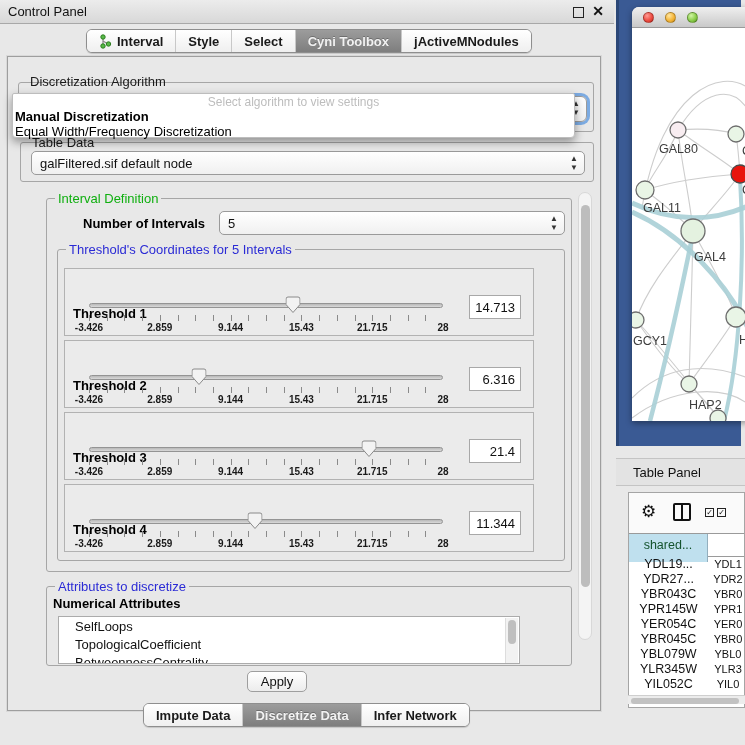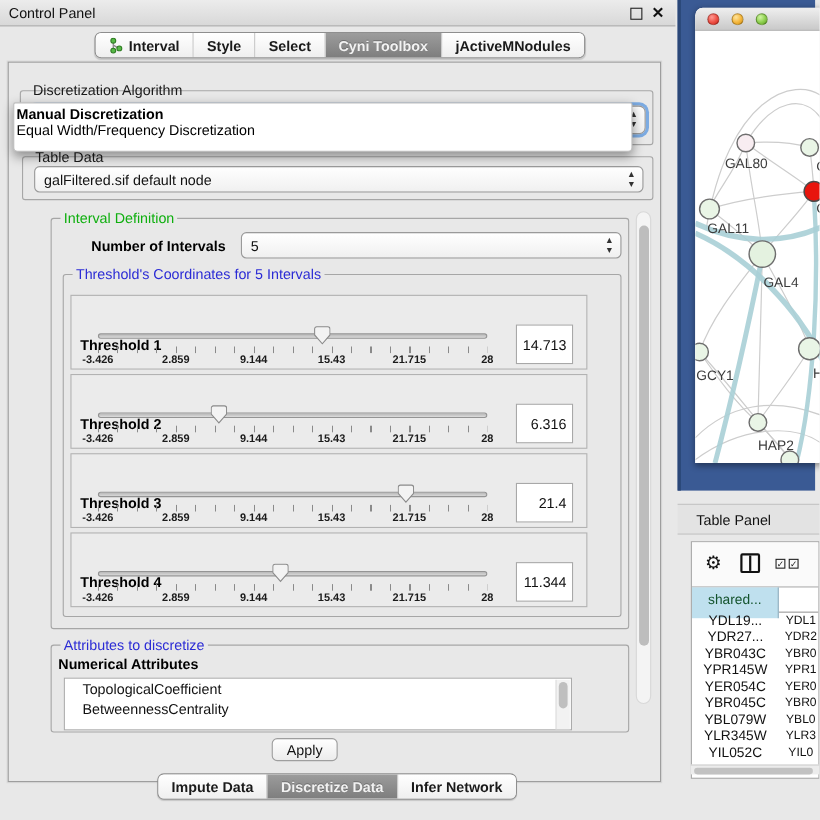--- a/index.html
+++ b/index.html
@@ -49,21 +49,21 @@
   .thr-panel { position:absolute; left:64px; width:470px; height:68px; border:1px solid #B2B2B2; background:#EBEBEB; }
   .thr-label { position:absolute; left:8px; top:5px; font-size:13px; font-weight:bold; color:#000;margin-top:32px; }
   .slider { position:absolute; left:24px; top:28px; width:354px; height:38px; }
   .track { position:absolute; left:0; top:6px; width:100%; height:5px; border:1px solid #949494; border-radius:4px;
     background:linear-gradient(#B8B8B8,#D9D9D9); }
   .handle { position:absolute; top:-1px; width:15px; height:18px; transform:translateX(-50%); }
   .ticks { position:absolute; left:0; top:18px; width:100%; height:6px;
     background:repeating-linear-gradient(to right,#8A8A8A 0,#8A8A8A 1px,transparent 1px,transparent 5%); }
   .tick-labels { position:absolute; left:0; top:25px; width:100%; height:12px; }
   .tick-labels span { position:absolute; transform:translateX(-50%); font-size:10px; font-weight:bold; color:#1A1A1A; white-space:nowrap; }
-  .thr-value { position:absolute; right:12px; top:26px; width:52px; height:36px; background:#FFFFFF;
+  .thr-value { position:absolute; right:12px; top:26px; width:52px; height:24px; background:#FFFFFF;
     border:1px solid #A8A8A8; font-size:13px; color:#111; display:flex; align-items:center; justify-content:flex-end; padding-right:5px; }
 
   
   #attr-list { position:absolute; left:58px; top:616px; width:462px; height:48px; background:#FFFFFF;
     border:1px solid #ABABAB; overflow:hidden; }
   .attr-item { font-size:13px; color:#111; padding:2px 0 2px 16px; height:18px; }
   #attr-scroll { position:absolute; right:1px; top:1px; width:13px; height:46px; background:#F2F2F2; border-left:1px solid #DDD; }
   #attr-scroll .thumb { position:absolute; left:2px; top:2px; width:8px; height:24px; background:#BFBFBF; border-radius:4px; }
 
   
@@ -143,20 +143,21 @@
 <div class="abs" id="content-panel"></div>
 
 <div class="group" style="left:18px; top:82px; width:576px; height:50px;">
   <span class="gtitle plain" style="top:-9px;">Discretization Algorithm</span>
   <div class="combo" style="left:8px; top:13px; width:560px; height:26px; box-shadow:0 0 0 3px rgba(105,160,225,.85); border-radius:6px;">
     <div class="stepper">▲<br>▼</div>
   </div>
 </div>
 
 <div class="abs" id="algo-popup">
+  <div class="hint">Select algorithm to view settings</div>
   <div class="opt bold">Manual Discretization</div>
   <div class="opt">Equal Width/Frequency Discretization</div>
 </div>
 
 <div class="group" style="left:20px; top:142px; width:574px; height:40px;">
   <span class="gtitle plain" style="top:-8px; background:transparent;">Table Data</span>
   <div class="combo" style="left:10px; top:8px; width:554px; height:24px;">
     <span>galFiltered.sif default node</span>
     <div class="stepper">▲<br>▼</div>
   </div>
@@ -263,20 +264,21 @@
   </div>
   <div class="thr-value">11.344</div>
 </div>
 
 <div class="group" style="left:46px; top:586px; width:526px; height:80px;">
   <span class="gtitle blue">Attributes to discretize</span>
   <div style="position:absolute; left:6px; top:9px; font-size:13px; font-weight:bold; color:#000;text-align:right;">Numerical Attributes</div>
 </div>
 <div class="abs" id="attr-list">
   <div class="list-inner">
+      <div class="attr-item">SelfLoops</div>
       <div class="attr-item">TopologicalCoefficient</div>
       <div class="attr-item">BetweennessCentrality</div>
     </div>
   <div id="attr-scroll">
       <div class="thumb"></div>
     </div>
 </div>
 
 <div class="abs" id="pane-scroll">
   <div class="thumb"></div>

